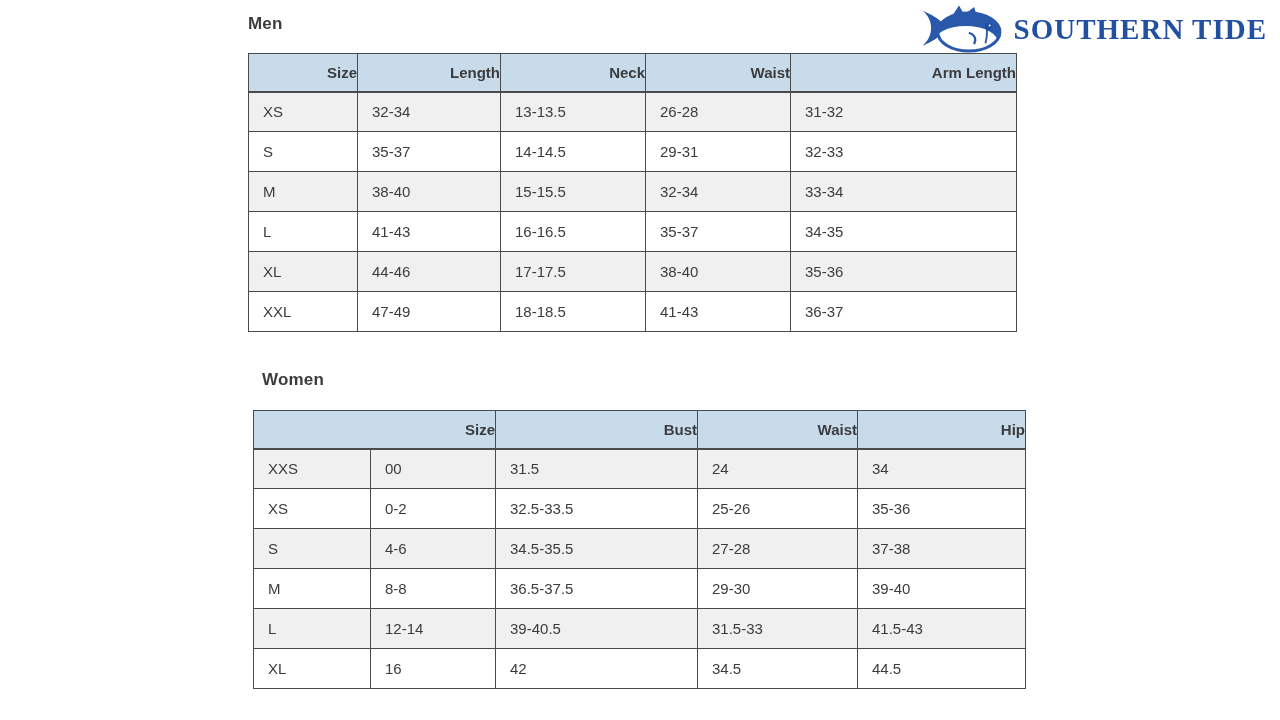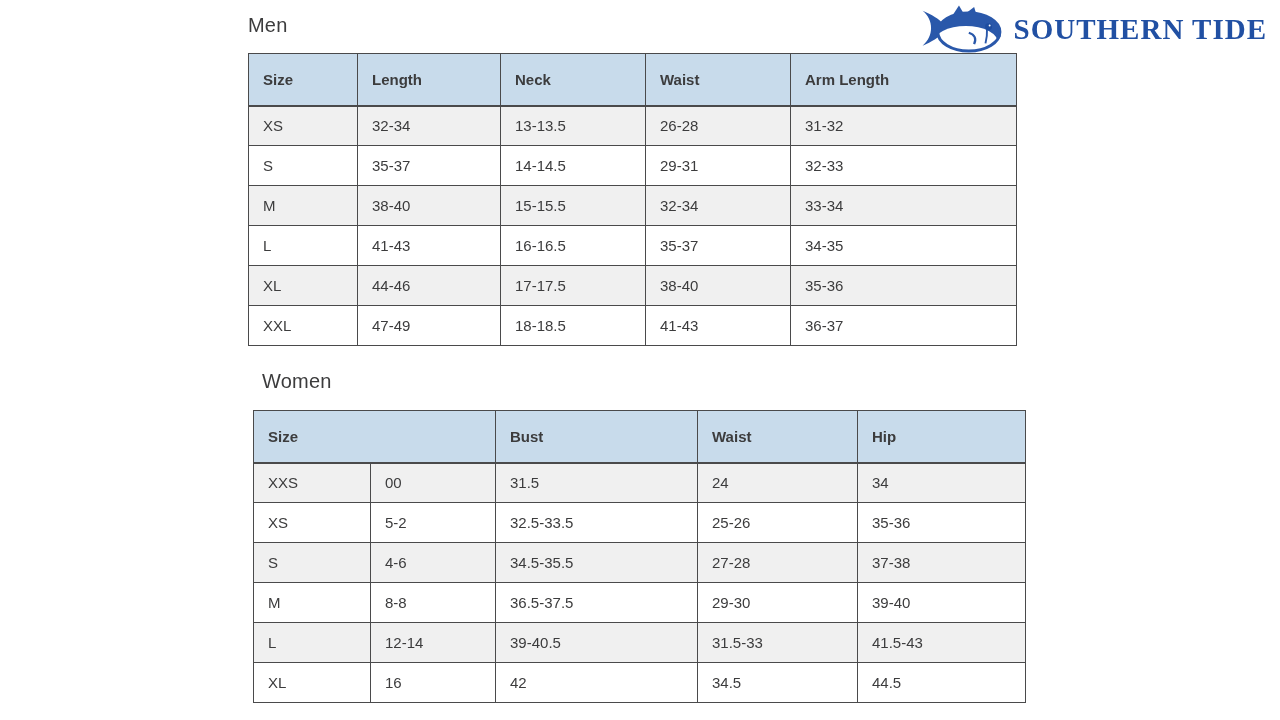--- a/index.html
+++ b/index.html
@@ -15,22 +15,22 @@
     background: #ffffff;
     font-family: "Liberation Sans", sans-serif;
     color: var(--text);
     overflow: hidden;
     position: relative;
   }
   .page { position: absolute; inset: 0; }
 
   .section-heading {
     position: absolute;
-    font-size: 20px;
-    font-weight: normal;
+    font-size: 17px;
+    font-weight: bold;
     color: var(--text);
     letter-spacing: 0.2px;
   }
   #men-heading   { left: 248px; top: 14px; }
   #women-heading { left: 262px; top: 370px; }
 
   .brand {
     position: absolute;
     top: 4px;
     right: 13px;
@@ -54,22 +54,22 @@
     table-layout: fixed;
     background: #ffffff;
   }
   #men-table   { left: 248px; top: 53px;  width: 768px; }
   #women-table { left: 253px; top: 410px; width: 772px; }
 
   .size-table th {
     background: var(--header-bg);
     border: 1px solid var(--border);
     border-bottom: 2px solid var(--border);
-    height: 52px;
-    text-align: left;
+    height: 38px;
+    text-align: right;
     padding-left: 14px;
     font-size: 15px;
     font-weight: bold;
     color: var(--text);
   }
   .size-table td {
     border: 1px solid var(--border);
     height: 40px;
     text-align: left;
     padding-left: 14px;
@@ -202,21 +202,21 @@
     <tbody>
         <tr class="alt">
           <td>XXS</td>
           <td>00</td>
           <td>31.5</td>
           <td>24</td>
           <td>34</td>
         </tr>
         <tr>
           <td>XS</td>
-          <td>5-2</td>
+          <td>0-2</td>
           <td>32.5-33.5</td>
           <td>25-26</td>
           <td>35-36</td>
         </tr>
         <tr class="alt">
           <td>S</td>
           <td>4-6</td>
           <td>34.5-35.5</td>
           <td>27-28</td>
           <td>37-38</td>

